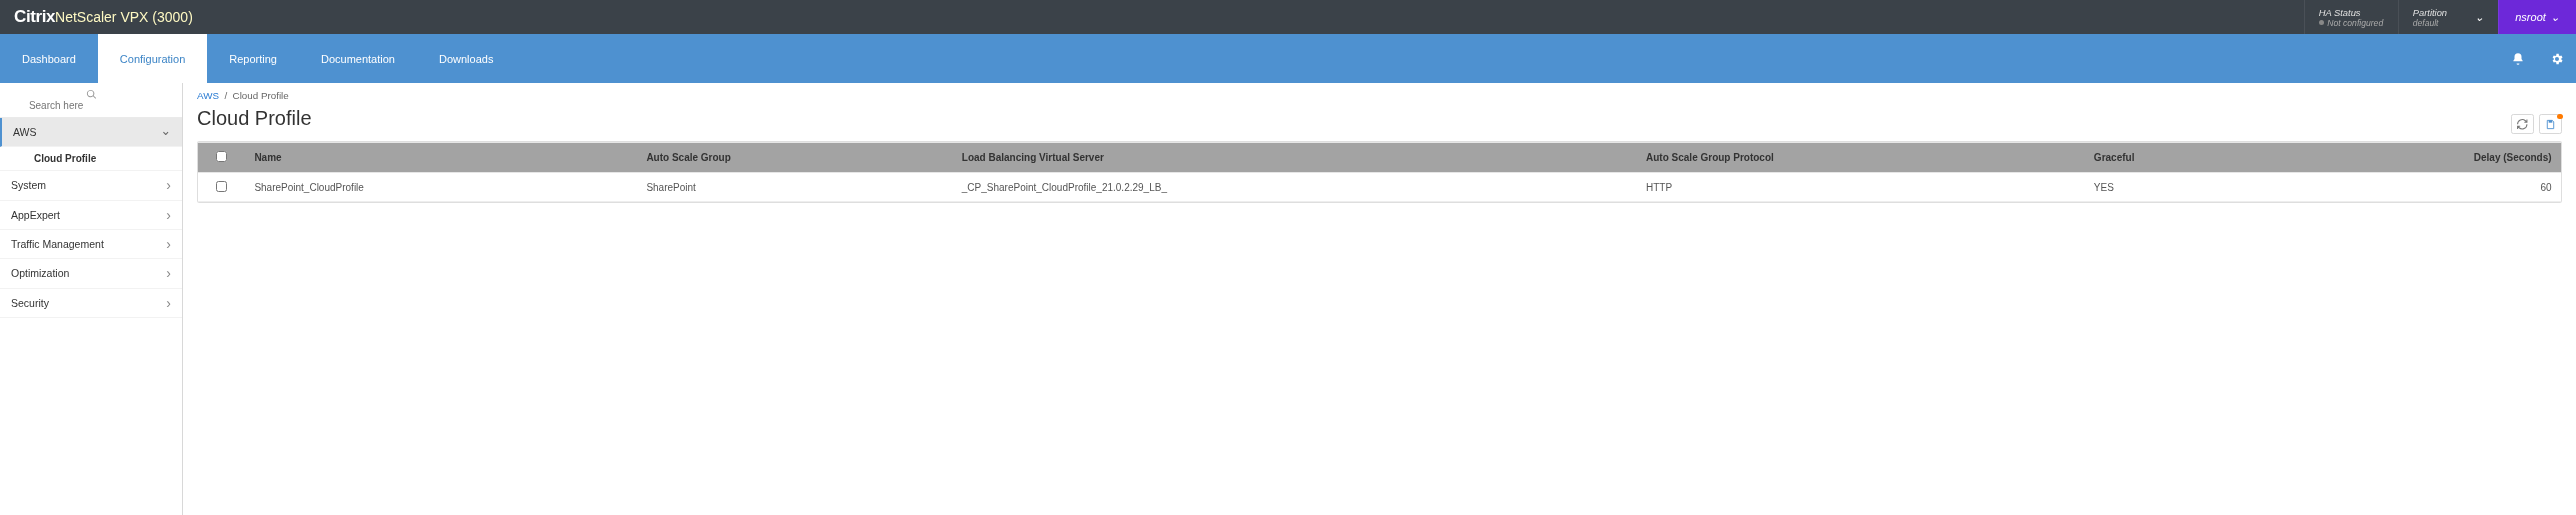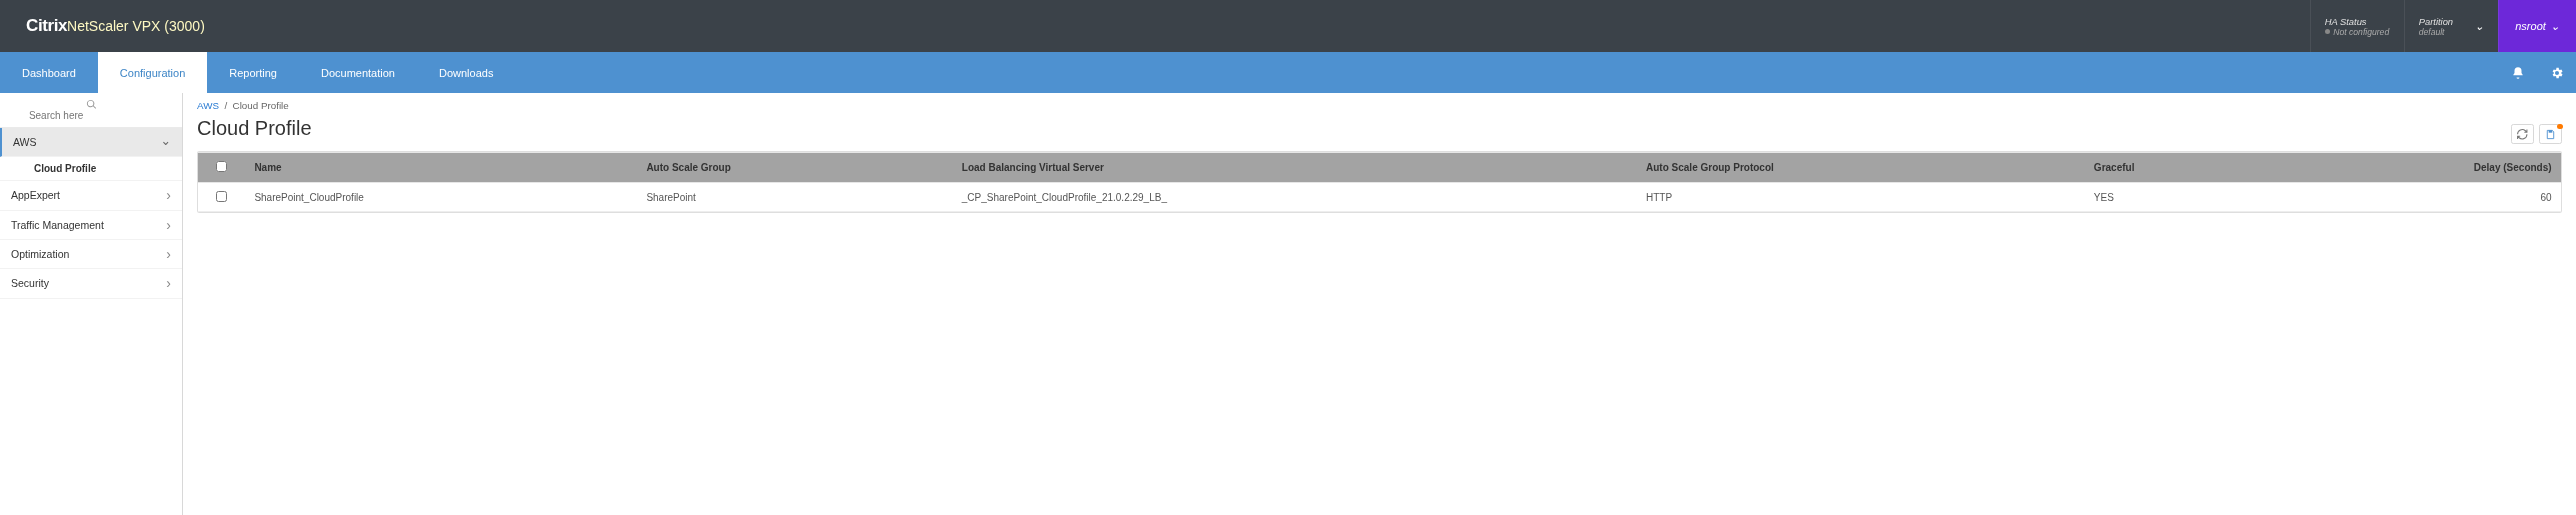--- a/index.html
+++ b/index.html
@@ -4,22 +4,22 @@
   <style>
     * { margin: 0; padding: 0; box-sizing: border-box; font-family: Arial, sans-serif; }
     body { background: #fff; font-size: 11px; color: #333; }
 
     
     .topbar {
       background: #3b4249;
       color: #fff;
       display: flex;
       align-items: center;
-      height: 52px;
-      padding-left: 26px;
+      height: 34px;
+      padding-left: 14px;
     }
     .topbar .brand {
       font-size: 17px;
       font-weight: bold;
       letter-spacing: -0.4px;
     }
     .topbar .product {
       font-size: 14px;
       font-weight: 300;
       margin-left: 0;
@@ -32,30 +32,30 @@
       height: 100%;
       display: flex;
       flex-direction: column;
       justify-content: center;
       min-width: 94px;
       font-style: italic;
     }
     .topbar .block.user { background: #6d28d9; flex-direction: row; align-items: center; min-width: 78px; }
     .topbar .block .label { font-size: 9.4px; color: #e0e0e0; }
     .topbar .block .value { font-size: 8.6px; color: #aaa; display: flex; align-items: center; gap: 3.1px; }
-    .topbar .block .row { display: flex; align-items: center; gap: 17px; }
+    .topbar .block .row { display: flex; align-items: center; gap: 23px; }
     .topbar .dot { width: 5.5px; height: 5.5px; background: #888; border-radius: 50%; display: inline-block; }
     .topbar .chev { margin-left: 4.7px; }
 
     
     .navbar {
       background: #4e91d0;
       display: flex;
       align-items: stretch;
-      height: 41px;
+      height: 49px;
       color: #fff;
     }
     .navbar .tab {
       padding: 0 22px;
       display: flex;
       align-items: center;
       font-size: 11px;
       cursor: pointer;
       color: #fff;
     }
@@ -248,20 +248,24 @@
         </svg>
       <input type="text" placeholder="Search here" style="">
     </div>
 
     <div class="sidebar-item expanded">
       <span>AWS</span>
       <span class="chev-down"></span>
     </div>
     <div class="sidebar-subitem">Cloud Profile</div>
 
+    <div class="sidebar-item">
+      <span>System</span>
+      <span class="chev-right"></span>
+    </div>
     <div class="sidebar-item">
       <span>AppExpert</span>
       <span class="chev-right"></span>
     </div>
     <div class="sidebar-item">
       <span>Traffic Management</span>
       <span class="chev-right"></span>
     </div>
     <div class="sidebar-item">
       <span>Optimization</span>

